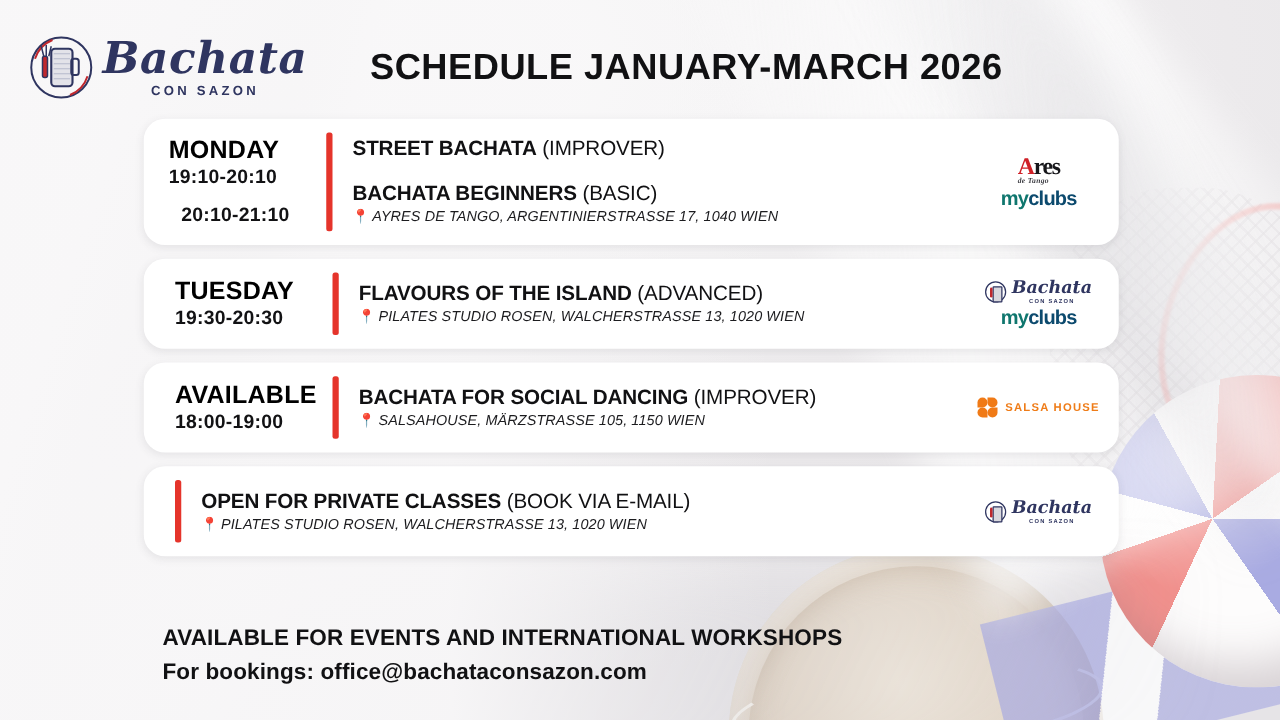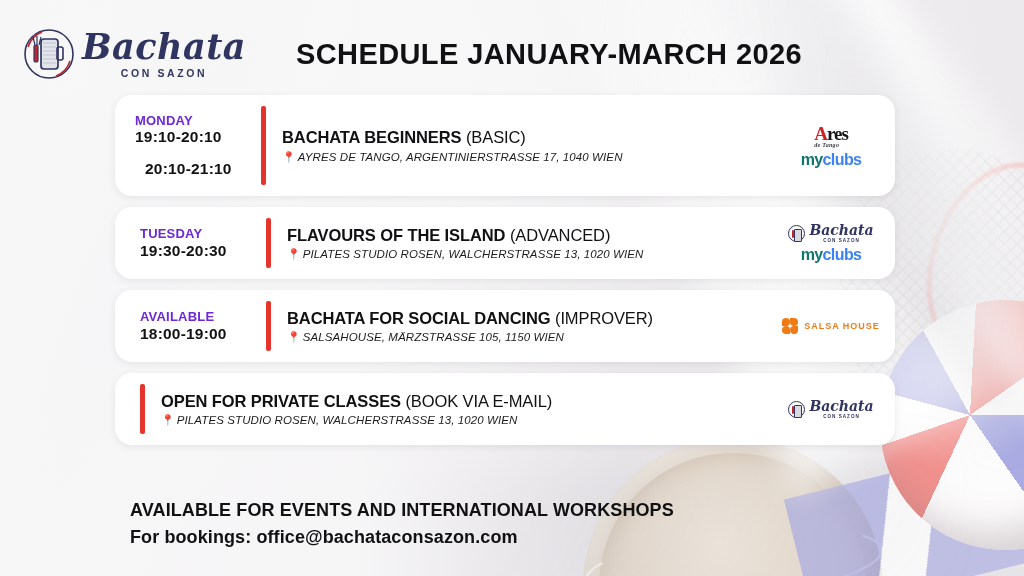--- a/index.html
+++ b/index.html
@@ -117,21 +117,21 @@
   .card {
     background:#fff; border-radius:17px; margin-bottom:11px;
     display:flex; align-items:center;
     box-shadow:0 2px 7px rgba(70,65,75,.10);
     padding:9px 0 9px 20px; position:relative;
   }
   .card.monday { height:101px; }
   .card.tuesday, .card.wednesday, .card.friday { height:72px;padding-left:25px; }
 
   .daycol { width:126px; flex:0 0 126px; }
-  .day { font-size:13px; font-weight:800; color:#6d28d9; letter-spacing:.2px; line-height:1.18; }
+  .day { font-size:20px; font-weight:800; color:#000000; letter-spacing:.2px; line-height:1.18; }
   .time { font-size:15.5px; font-weight:800; color:#121214; letter-spacing:.2px; line-height:1.18; }
   .time2 { margin-top:13px; padding-left:10px; }
 
   .bar { width:5px; border-radius:2px; background:#e5342b; flex:0 0 5px; align-self:stretch; margin:2px 0; }
 
   .body { flex:1; padding-left:16px; min-width:0; }
   .cls { line-height:1.22; white-space:nowrap; }
   .cls + .cls { margin-top:15px; }
   .cname { font-size:16.5px; font-weight:800; color:#111113; letter-spacing:-.1px; }
   .clevel { font-size:16.5px; font-weight:400; color:#111113; letter-spacing:-.1px; }
@@ -141,21 +141,21 @@
   .logos { width:120px; flex:0 0 120px; display:flex; flex-direction:column;
            align-items:center; justify-content:center; gap:4px; padding-right:8px; }
 
   
   .ayres { font-family:"Liberation Serif", serif; font-weight:700; font-size:19px; color:#16161a;
            letter-spacing:-1px; line-height:1; position:relative; }
   .ayres .a-red { color:#cf2027; }
   .ayres-sub { font-size:6px; font-style:italic; color:#3a3a40; letter-spacing:.3px; margin-top:-1px; }
   .myclubs { font-size:16px; font-weight:800; letter-spacing:-.6px; line-height:1; }
   .myclubs .my { color:#0f766e;text-align:right; }
-  .myclubs .clubs { color:#3b82f6; }
+  .myclubs .clubs { color:#0c4a6e; }
 
   .bcs-mini { display:flex; align-items:center; gap:4px; }
   .bcs-ring { width:17px; height:17px; border-radius:50%; border:1.4px solid #2f3560; position:relative; flex:0 0 17px; }
   .bcs-ring::before { content:""; position:absolute; left:5px; top:3px; width:6px; height:11px;
                       background:#d8d8de; border:1px solid #2f3560; border-radius:1px; }
   .bcs-ring::after { content:""; position:absolute; left:2.5px; top:4px; width:2px; height:8px;
                      background:#c0272d; border-radius:1px; }
   .bcs-name { font-family:"DejaVu Serif", serif; font-style:italic; font-weight:700;
               font-size:14px; color:#2f3560; line-height:1; }
   .bcs-sub { font-size:4.6px; font-weight:700; letter-spacing:1px; color:#2f3560; text-align:center; margin-top:1px; }
@@ -229,20 +229,24 @@
 
   <div class="card monday">
     <div class="daycol">
       <div class="day">MONDAY</div>
       <div class="time">19:10-20:10</div>
       <div class="time time2">20:10-21:10</div>
     </div>
     <div class="bar"></div>
     <div class="body">
       <div class="cls">
+        <span class="cname">STREET BACHATA</span>
+        <span class="clevel">(IMPROVER)</span>
+      </div>
+      <div class="cls">
         <span class="cname">BACHATA BEGINNERS</span>
         <span class="clevel">(BASIC)</span>
         <div class="loc"><span class="pin">📍</span><span>AYRES DE TANGO, ARGENTINIERSTRASSE 17, 1040 WIEN</span></div>
       </div>
     </div>
     <div class="logos">
       <div class="ayres">
         <span class="a-red">A</span><span>res</span>
         <div class="ayres-sub">de Tango</div>
       </div>

